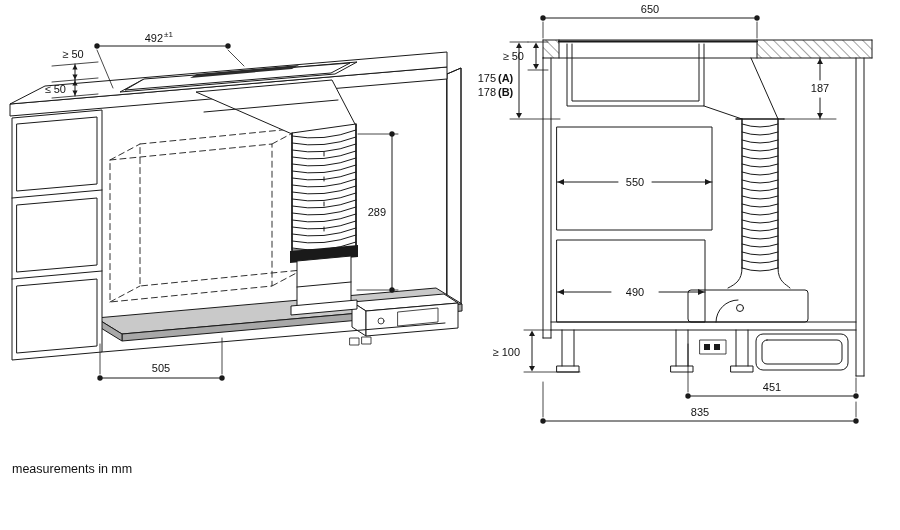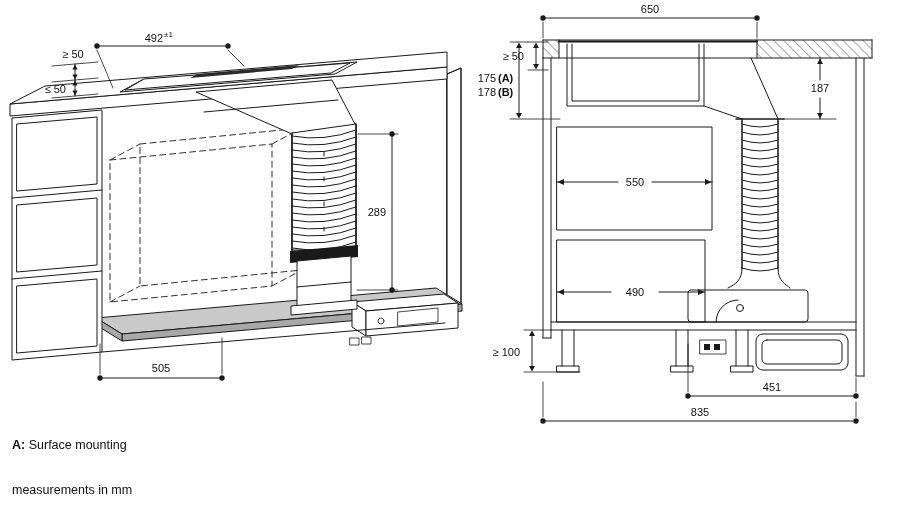--- a/index.html
+++ b/index.html
@@ -13,21 +13,21 @@
   svg .dash{stroke-dasharray:6 4;stroke-width:.9;}
   svg .fw{fill:#fff;stroke:var(--line,#1a1a1a);stroke-width:1;stroke-linejoin:round;}
   svg .fd{fill:var(--line,#1a1a1a);stroke:none;}
   svg .shade{fill:var(--board-shade,#c9c9c9);stroke:var(--line,#1a1a1a);stroke-width:1;stroke-linejoin:round;}
   svg .shade2{fill:var(--board-edge,#a8a8a8);stroke:var(--line,#1a1a1a);stroke-width:1;stroke-linejoin:round;}
   svg .slot{fill:var(--slot-dark,#2b2b2b);stroke:none;}
   svg text{font-family:"Liberation Sans",sans-serif;font-size:11px;fill:#111;}
   svg text.sup{font-size:8px;}
   svg text.b,.b{font-weight:700;}
   .legend{position:absolute;left:12px;top:438px;font-size:12.5px;color:#111;line-height:14.5px;}
-  .legend .units{margin-top:30px;}
+  .legend .units{margin-top:24px;}
 </style>
 </head>
 <body>
 
 <div class="canvas">
 
 <svg width="900" height="530" viewBox="0 0 900 530">
   <defs>
     <pattern id="hatch" width="7" height="7" patternUnits="userSpaceOnUse" patternTransform="rotate(-45)">
       <line x1="0" y1="0" x2="0" y2="7" stroke="#1a1a1a" stroke-width="0.8"></line>
@@ -267,20 +267,16 @@
       <path class="ln thin" d="M543,382 L543,417 M856,402 L856,417"></path>
       <path class="ln" d="M543,421 L856,421"></path>
       <circle class="fd" cx="543" cy="421" r="2.7"></circle>
           <circle class="fd" cx="856" cy="421" r="2.7"></circle>
       <text x="700" y="416" text-anchor="middle">835</text>
     </g>
   </g>
 </svg>
 
 <div class="legend">
-  <div>
-    <span class="b">A:</span>
-    <span>Surface mounting</span>
-  </div>
   <div class="units">measurements in mm</div>
 </div>
 
 </div>
 
 </body></html>

